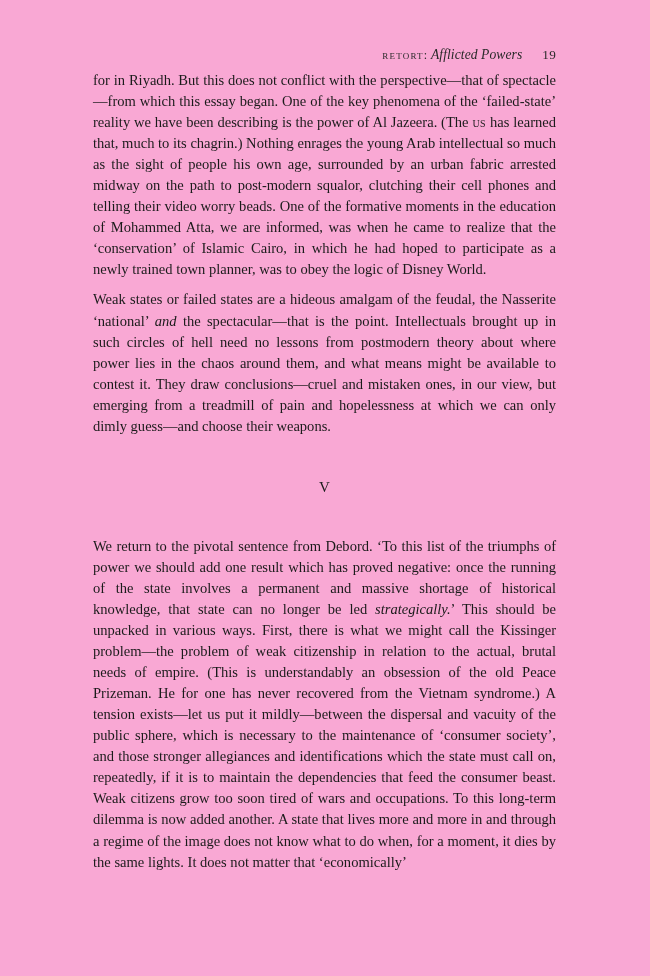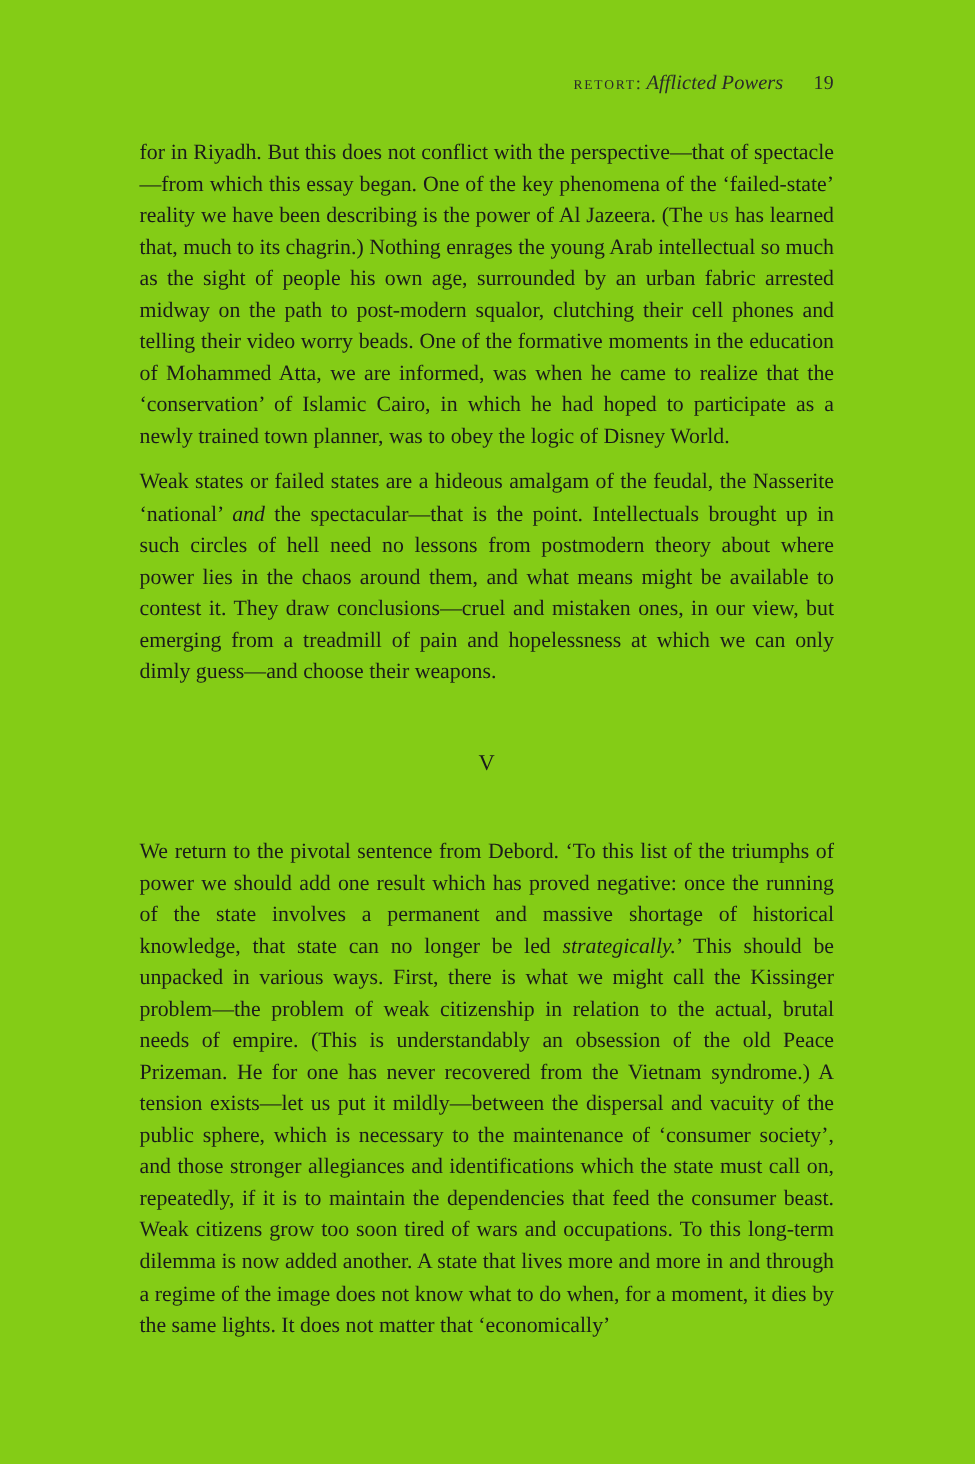--- a/index.html
+++ b/index.html
@@ -12,21 +12,21 @@
     background: #ffffff;
     font-family: "Liberation Serif", "DejaVu Serif", serif;
     color: #1a1a1a;
     overflow: hidden;
   }
 
   .page {
     position: relative;
     width: 650px;
     height: 976px;
-    background: #84cc16;
+    background: #f9a8d4;
   }
 
   
   .running-head {
     position: absolute;
     left: 93px;
     top: 47px;
     width: 463px;
     text-align: right;
     font-size: 12.2px;
@@ -53,21 +53,21 @@
     display: inline-block;
     padding-left: 20px;
     font-size: 13.2px;
     letter-spacing: 0.02em;
   }
 
   
   .textblock {
     position: absolute;
     left: 93px;
-    top: 92px;
+    top: 70px;
     width: 463px;
   }
 
   p.para {
     margin: 0;
     font-size: 14.55px;
     line-height: 21.05px;
     text-align: justify;
     text-justify: inter-word;
     color: #1b1b1b;

